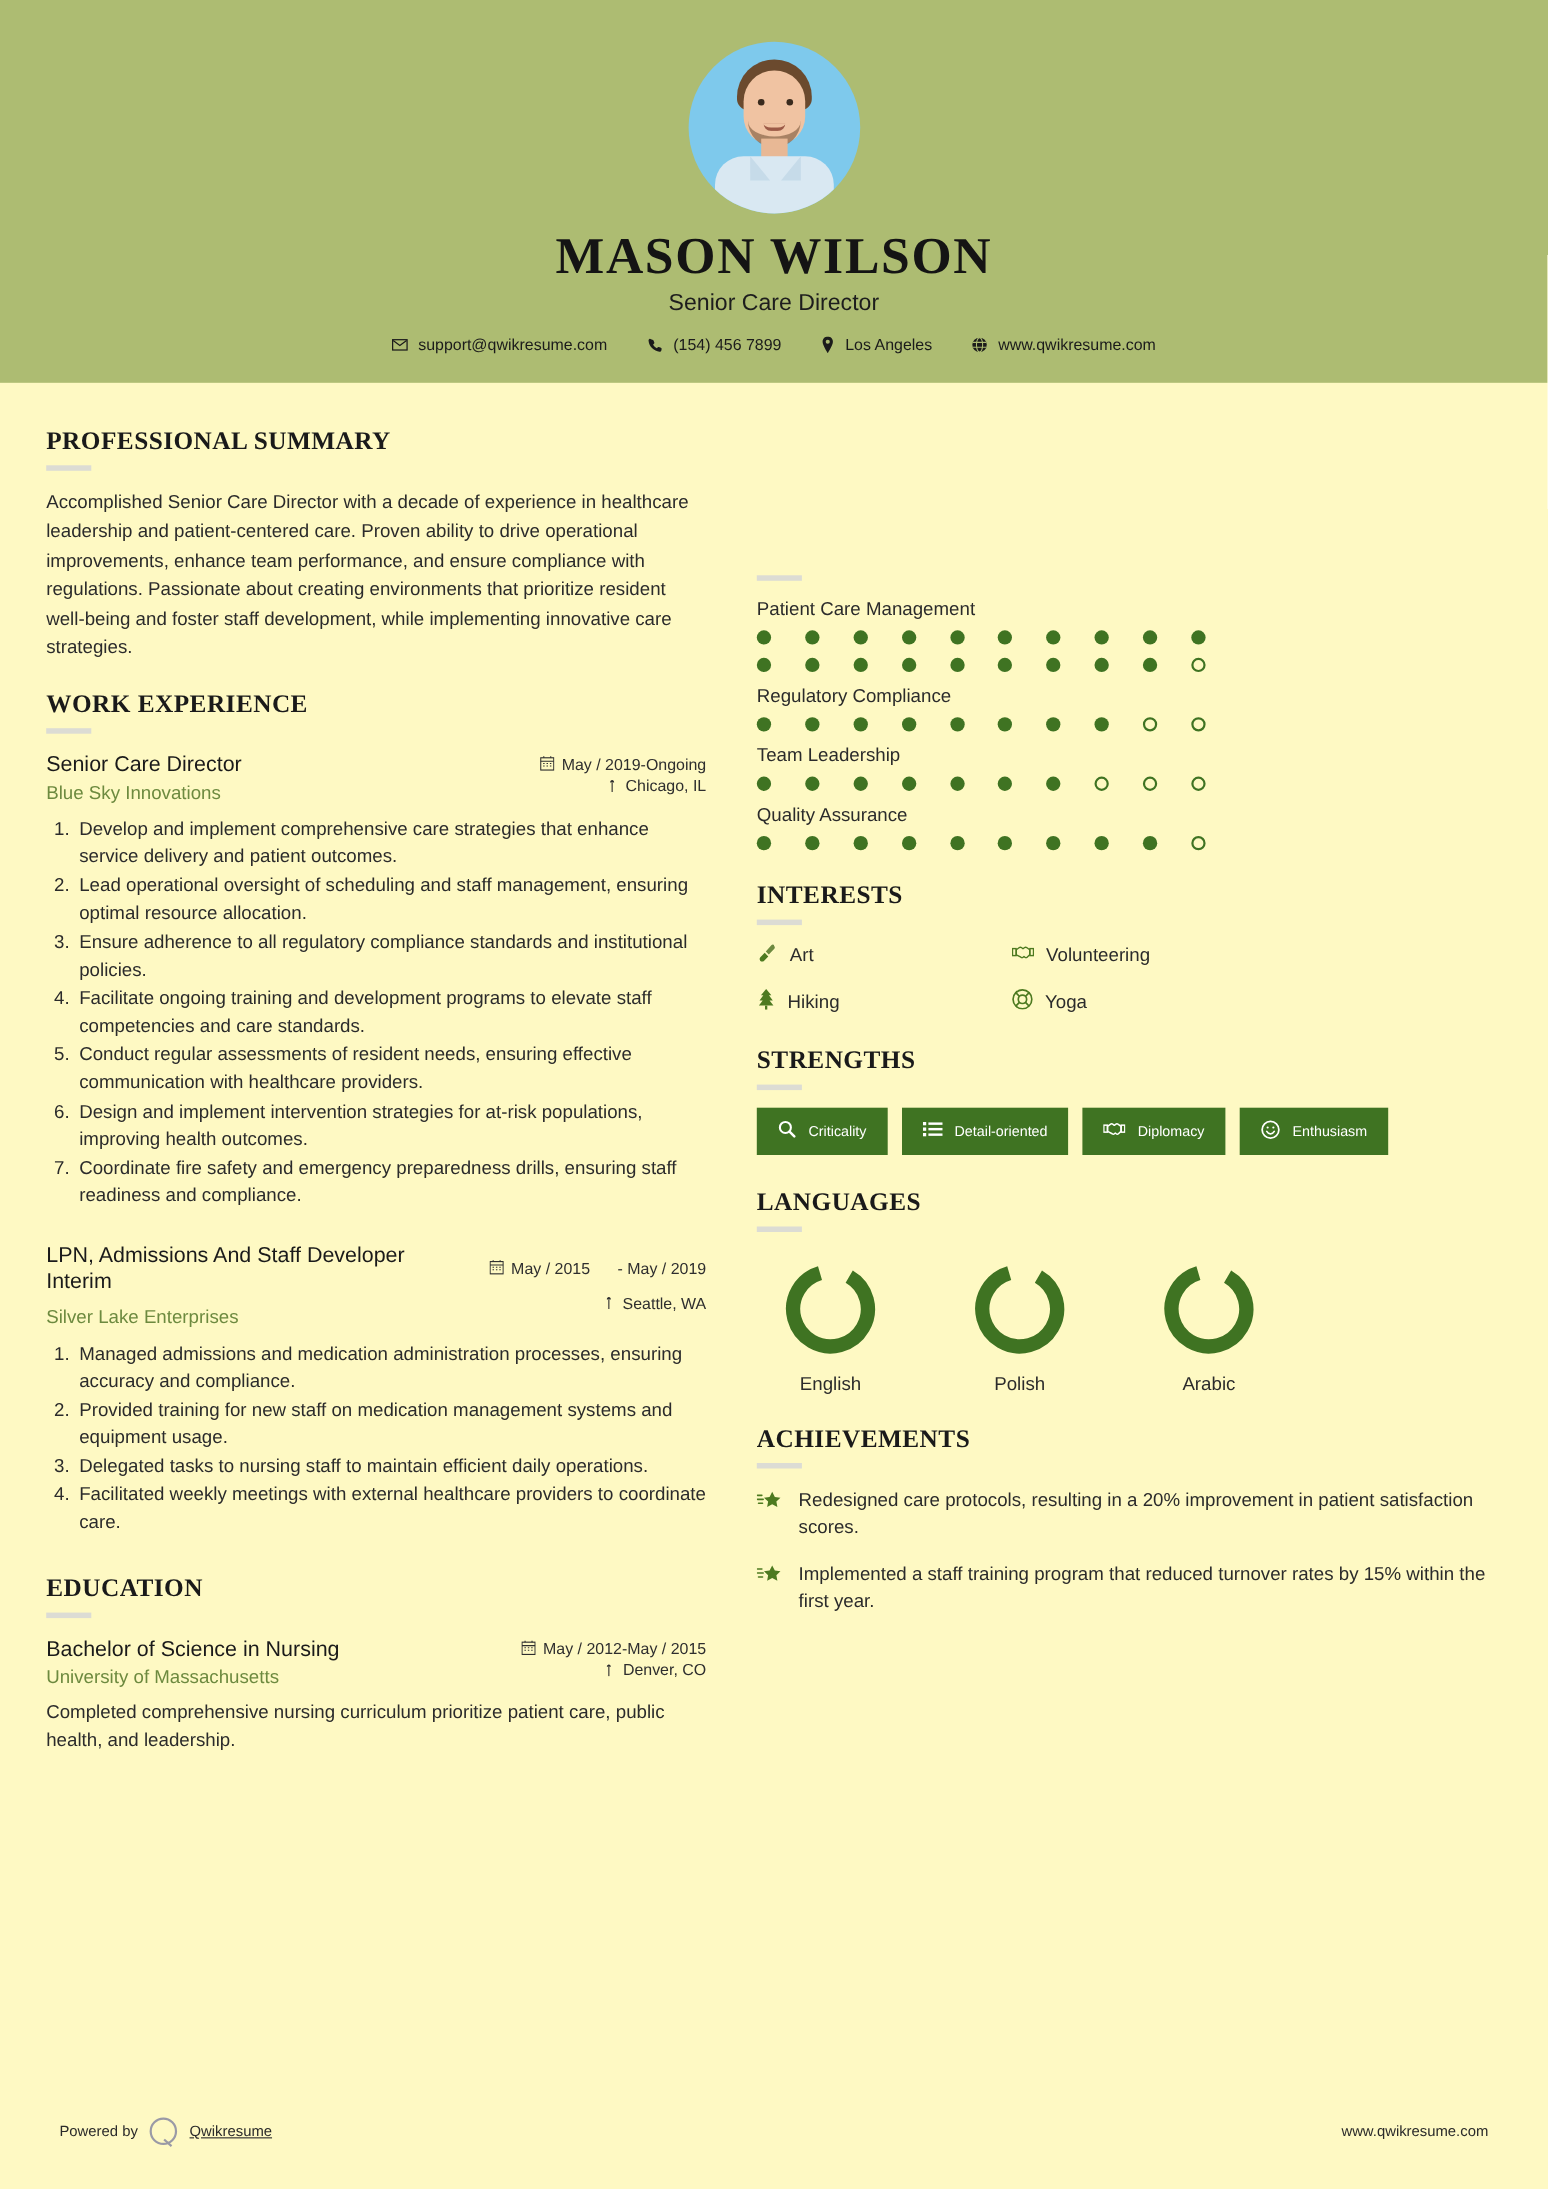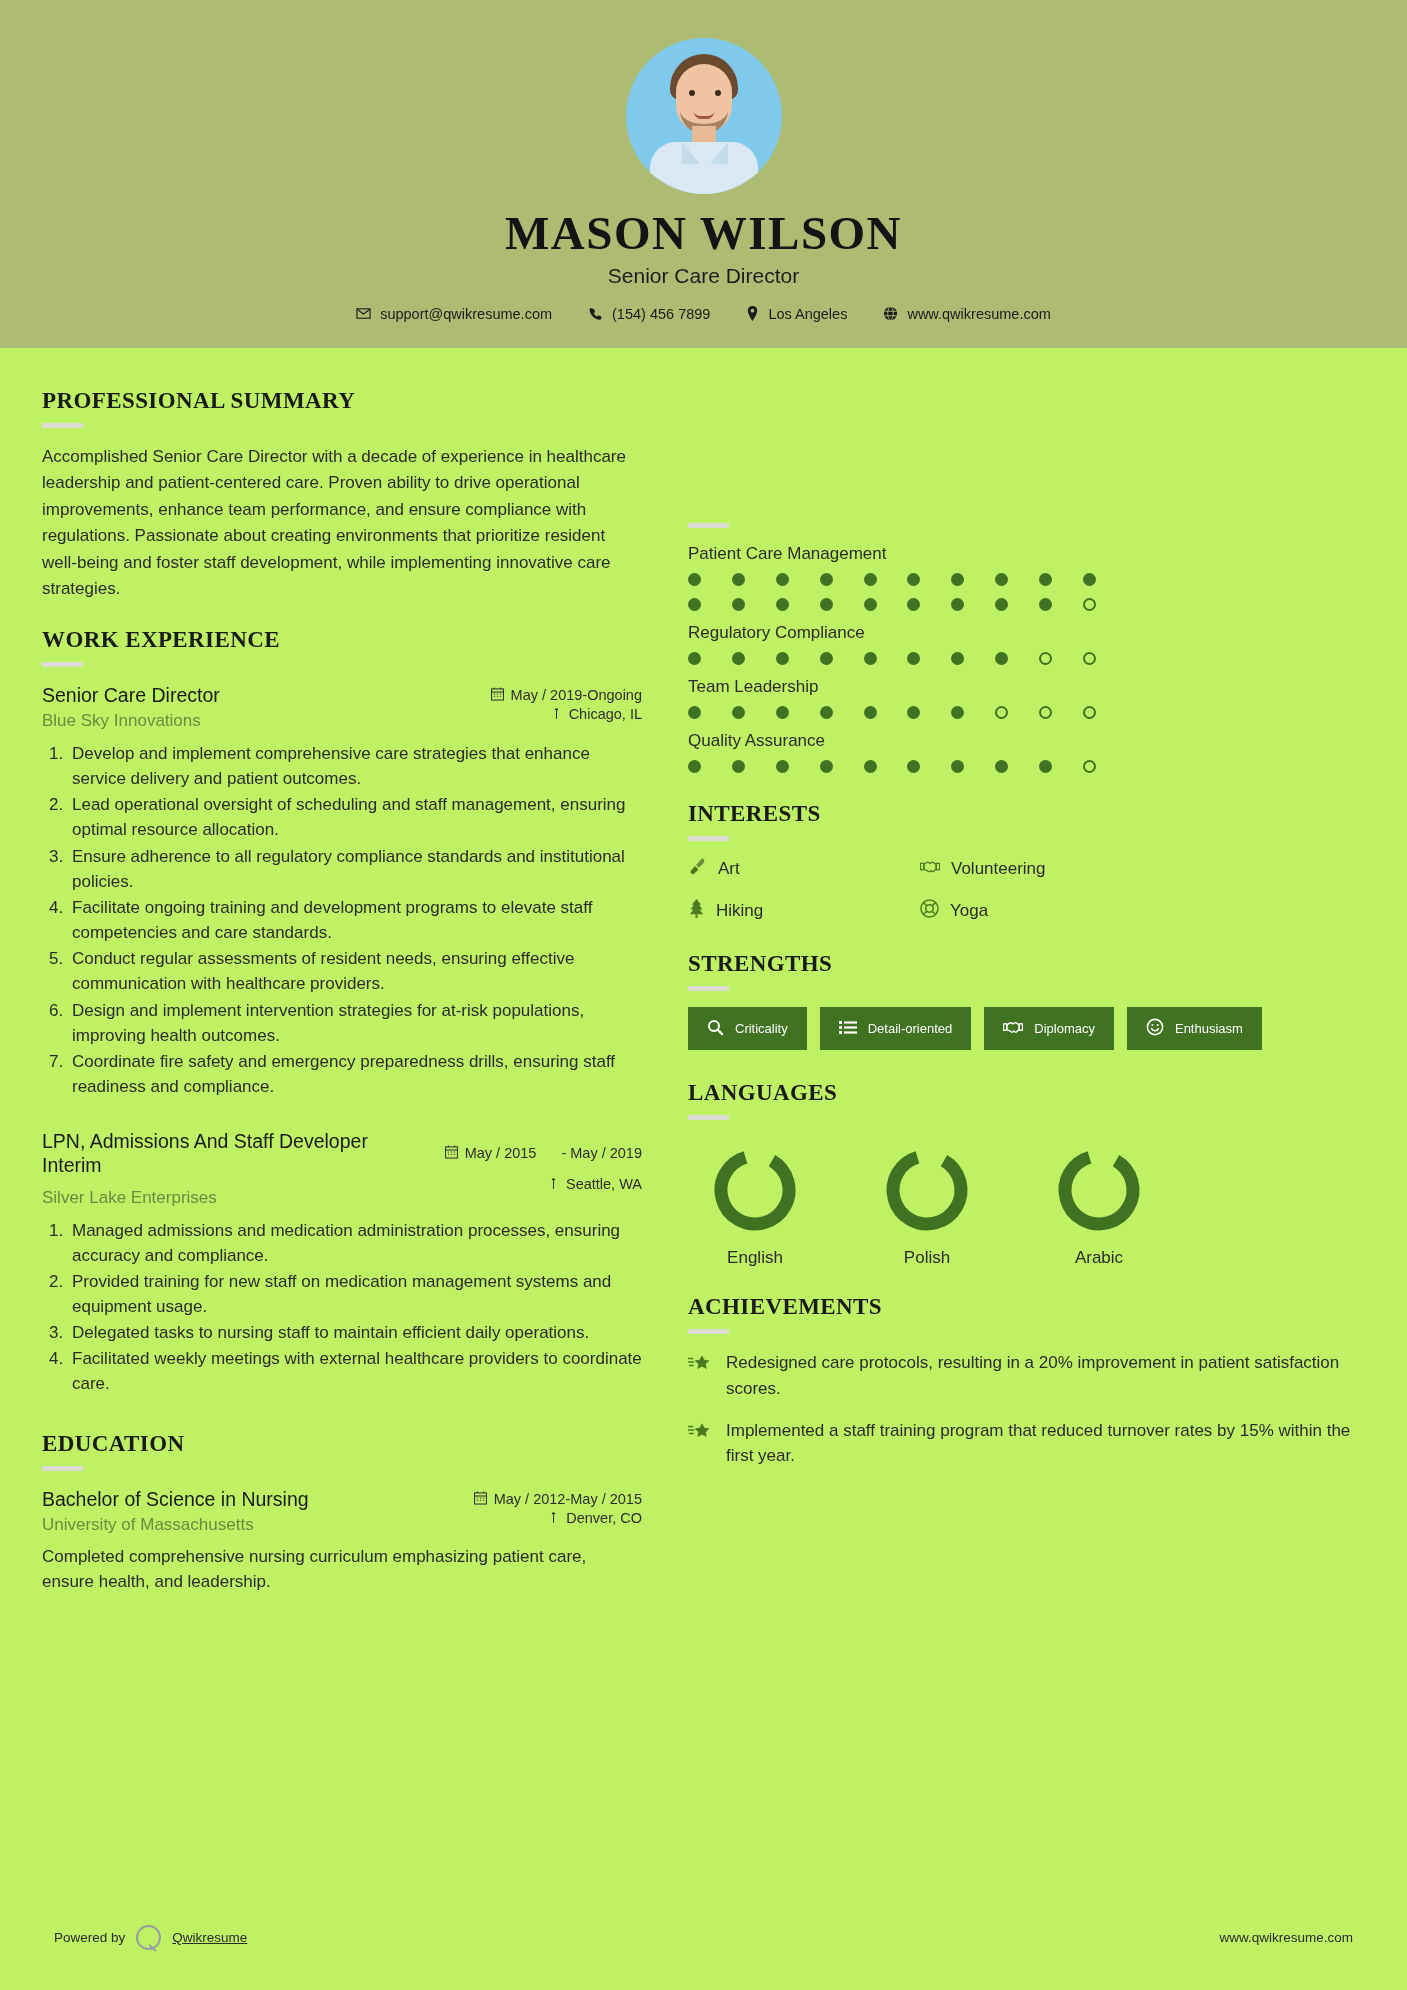--- a/index.html
+++ b/index.html
@@ -5,21 +5,21 @@
   * { box-sizing: border-box; margin: 0; padding: 0; }
   html, body {
     width: 1407px;
     background: #ffffff;
     font-family: "Liberation Sans", sans-serif;
   }
   .page {
     position: relative;
     width: 1407px;
     min-height: 1990px;
-    background: #bef264;
+    background: #fef9c3;
     overflow: hidden;
   }
 
   
   .header {
     background: #adbc72;
     padding: 38px 0 26px 0;
     text-align: center;
   }
   .avatar {
@@ -462,21 +462,21 @@
                 <span>
                   <svg width="11" height="13" viewBox="0 0 12 14">
                       <path d="M6 0v2.3c-1.2.3-2 1.2-2 2.3h4c0-1.1-.8-2-2-2.3V0z" fill="#2e2e2e"></path>
                       <path d="M6 4.8V14" stroke="#2e2e2e" stroke-width="1.1"></path>
                     </svg>
                 </span>
                 <span>Denver, CO</span>
               </div>
             </div>
           </div>
-          <div class="edu-desc">Completed comprehensive nursing curriculum emphasizing patient care, ensure health, and leadership.</div>
+          <div class="edu-desc">Completed comprehensive nursing curriculum prioritize patient care, public health, and leadership.</div>
         </div>
       </div>
 
     </div>
 
     <div class="col-right">
 
       <div class="sec">
         <div class="sec-rule"></div>
         <div id="skills-list">

